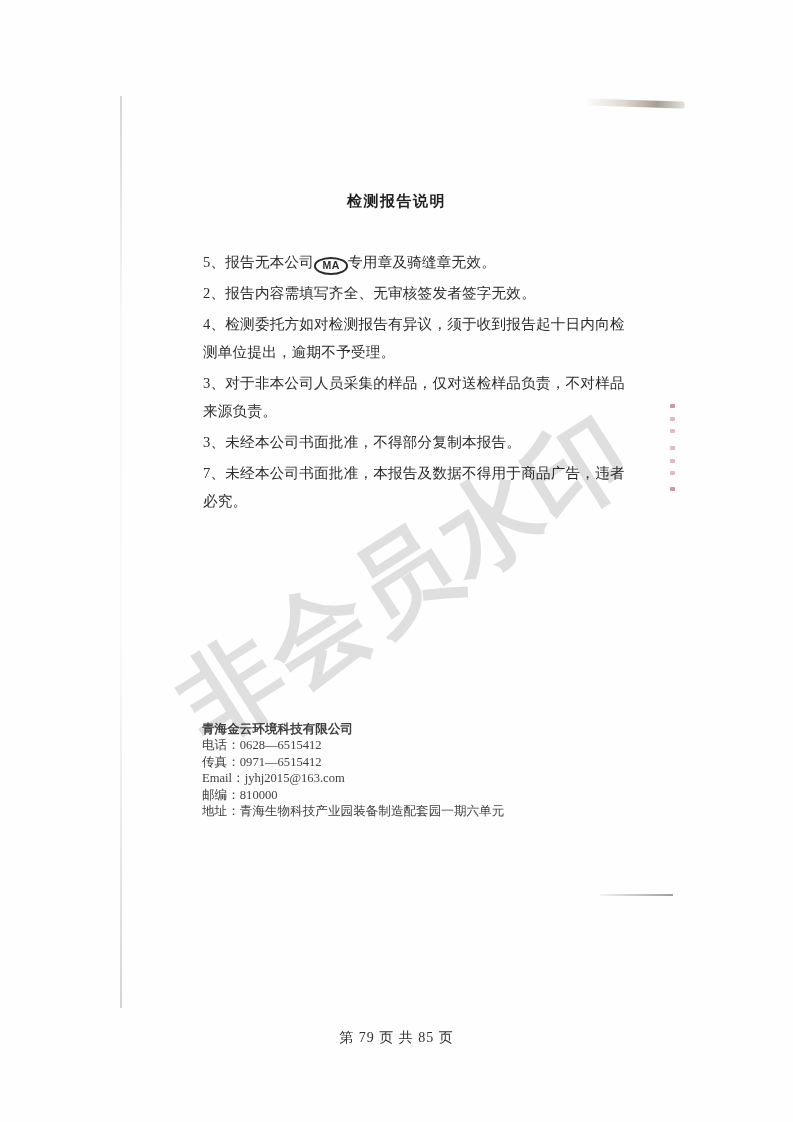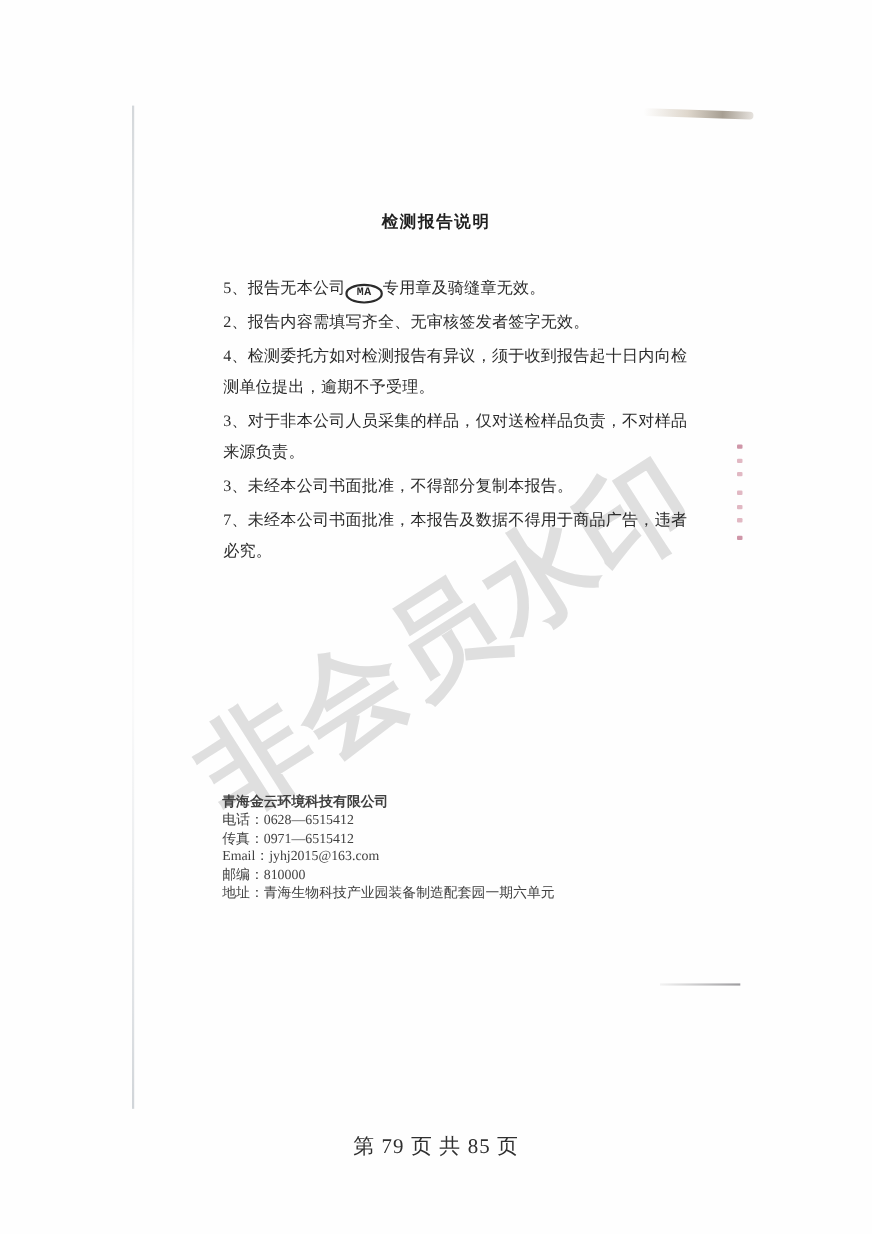--- a/index.html
+++ b/index.html
@@ -65,21 +65,21 @@
   .note { margin: 0 0 3px 0; }
 
   .cma {
     display: inline-block;
     min-width: 24px;
     height: 14px;
     line-height: 13px;
     padding: 0 3px;
     border: 2px solid #2b2b2b;
     border-radius: 50% / 48%;
-    font-family: Liberation Mono, monospace;
+    font-family: Liberation Sans, sans-serif;
     font-size: 10.5px;
     font-weight: bold;
     text-align: center;
     vertical-align: -2px;
     letter-spacing: 0.5px;
   }
 
   .contact {
     position: absolute;
     left: 202px;
@@ -89,21 +89,21 @@
     color: #404040;
   }
   .contact .company { font-weight: bold; }
 
   .page-footer {
     position: absolute;
     top: 1029px;
     left: 0;
     width: 793px;
     text-align: center;
-    font-size: 19px;
+    font-size: 14px;
     letter-spacing: 1px;
     color: #2f2f2f;
   }
 
   
   .artifact { position: absolute; z-index: 3; pointer-events: none; }
   .edge-left {
     left: 120px; top: 96px; width: 2px; height: 912px;
     background: linear-gradient(180deg,
       rgba(160,168,175,0.45) 0%,

